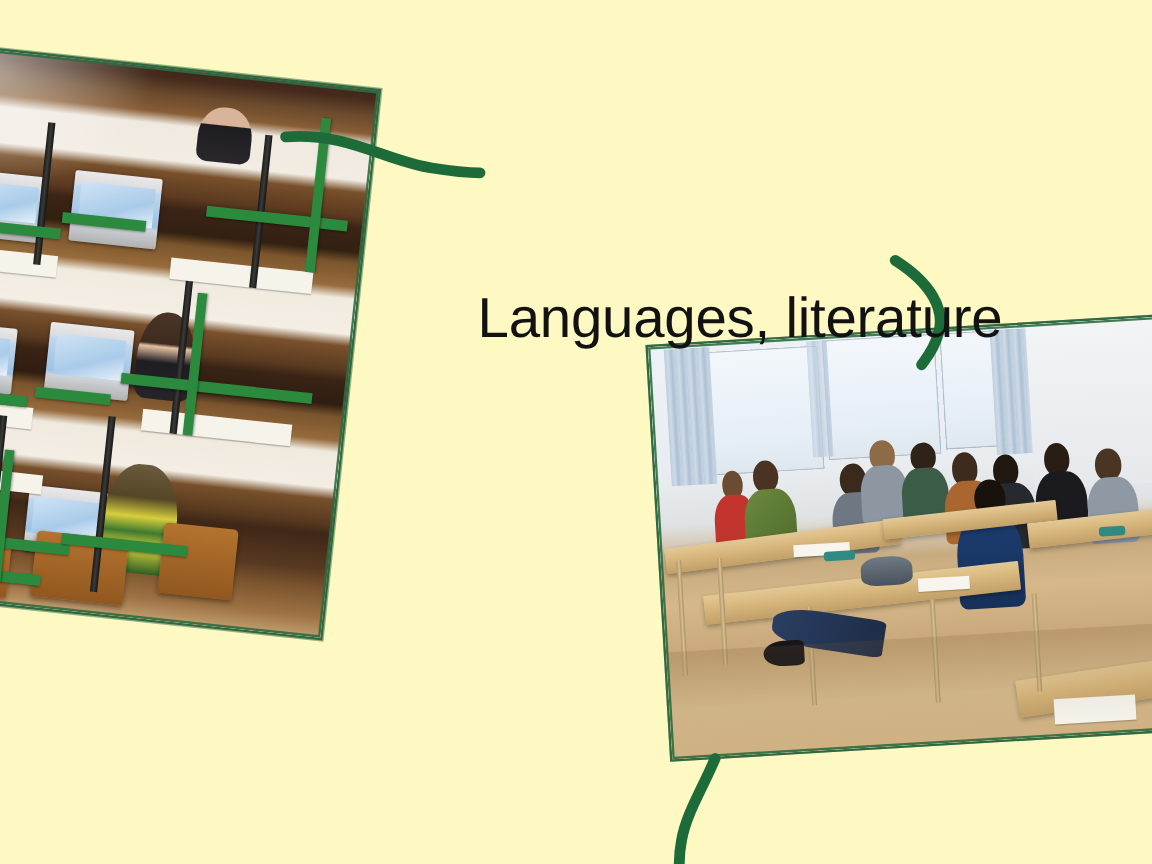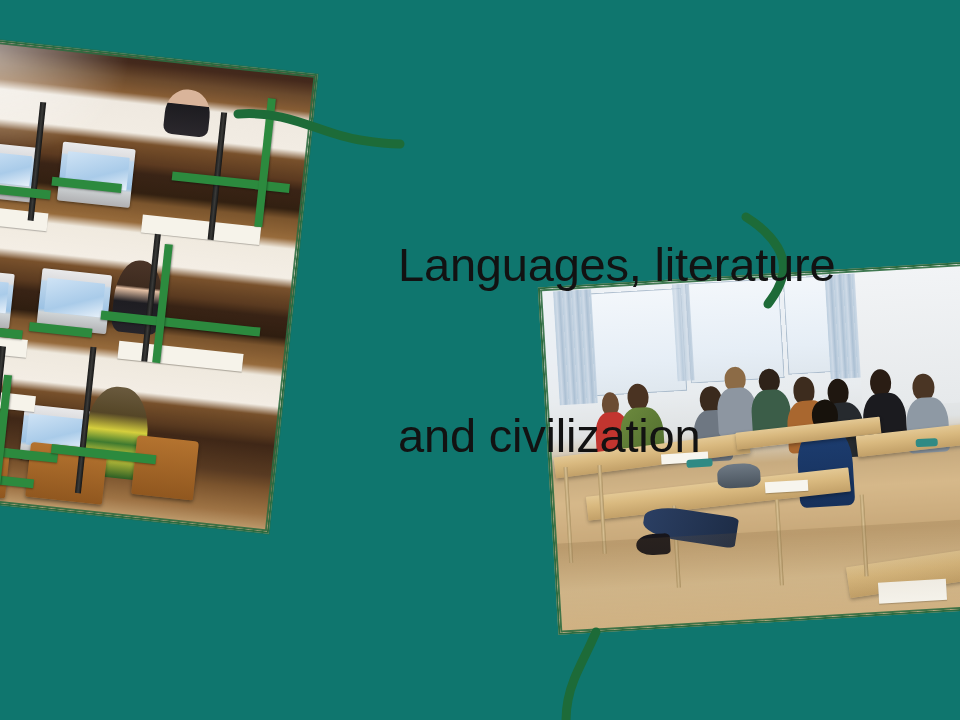--- a/index.html
+++ b/index.html
@@ -8,21 +8,21 @@
     padding: 0;
     background: #ffffff;
   }
   body {
     font-family: "Liberation Sans", sans-serif;
   }
   #stage {
     position: relative;
     width: 960px;
     height: 720px;
-    background: #0f766e;
+    background: #fef9c3;
     overflow: hidden;
   }
 
   
   .connector-layer {
     position: absolute;
     left: 0; top: 0;
     width: 960px; height: 720px;
     pointer-events: none;
     z-index: 3;
@@ -329,16 +329,15 @@
 
     <path d="M 238,114 C 290,110 320,134 360,140 C 385,144 392,144 400,144" fill="none" stroke="#1d6b38" stroke-width="9" stroke-linecap="round"></path>
 
     <path d="M 746,217 C 776,236 788,258 782,278 C 778,292 772,298 768,304" fill="none" stroke="#1d6b38" stroke-width="9" stroke-linecap="round"></path>
 
     <path d="M 596,632 C 584,660 572,678 568,700 C 566,710 566,716 566,722" fill="none" stroke="#1d6b38" stroke-width="9" stroke-linecap="round"></path>
   </svg>
 
   <div class="headline">
     <span class="line">Languages, literature</span>
-    <span class="line">and civilization</span>
   </div>
 
 </div>
 
 </body></html>

